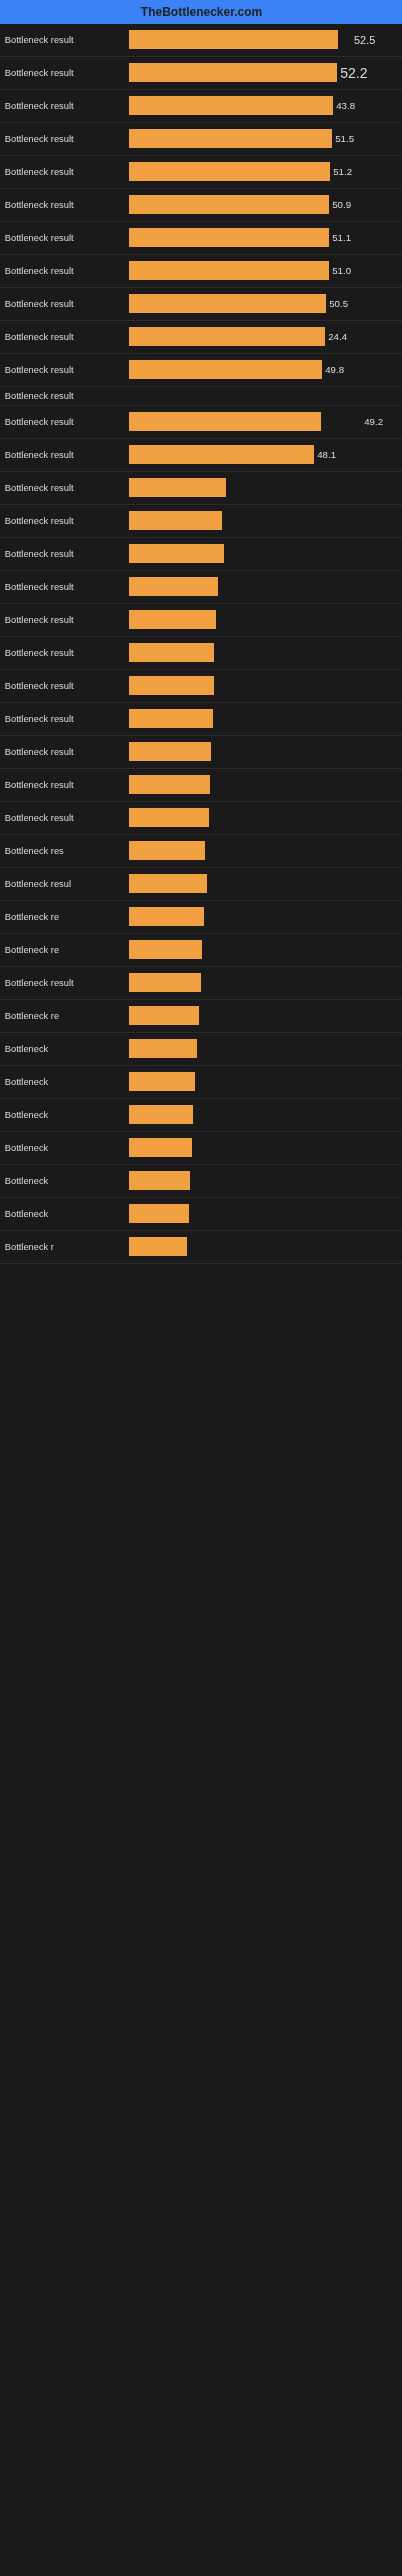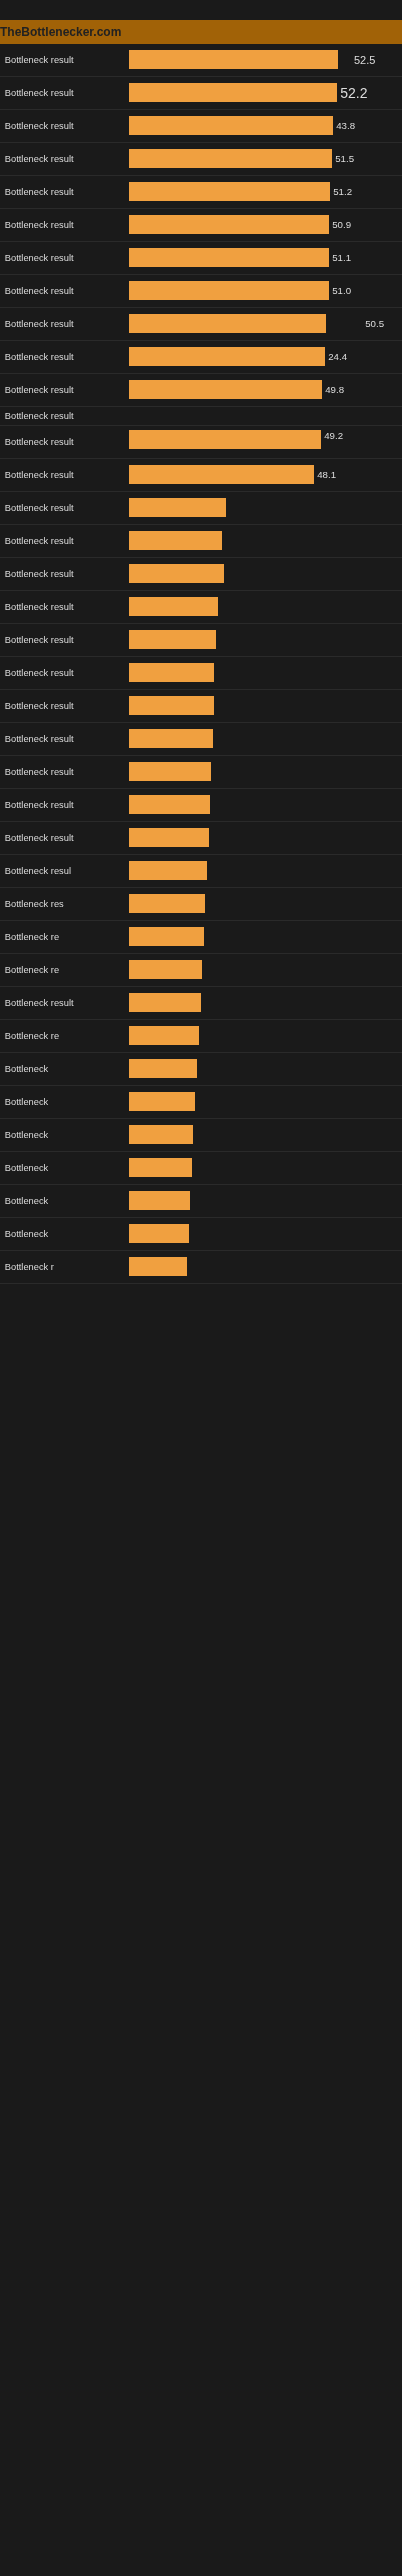--- a/index.html
+++ b/index.html
@@ -26,21 +26,21 @@
       width: 129px;
       min-width: 64px;
       padding-left: 4.8px;
       overflow: hidden;
       white-space: nowrap;
     }
   </style>
 </head>
 <body>
 
-<div style="text-align:left; background:#a16207; color:#222; font-size:12px; font-weight:bold; padding:4.8px 0 4.8px 0;margin-top:20px;">TheBottlenecker.com</div>
+<div style="text-align:center; background:#3b82f6; color:#222; font-size:12px; font-weight:bold; padding:4.8px 0 4.8px 0;">TheBottlenecker.com</div>
 
 <div id="bars-container">
 <div class="row" style="display: flex; align-items: center; padding: 4px 0px; border-bottom: 0.8px solid rgb(42, 42, 42);">
       <span class="label-col" style="color: rgb(221, 221, 221); font-size: 9.3px; width: 129px; min-width: 64px; padding-left: 4.8px; overflow: hidden; white-space: nowrap;">Bottleneck result</span>
       <div style="flex: 1 1 0%; display: flex; align-items: center; position: relative; height: 24px;">
         <div style="height: 19.3px; background-color: rgb(240, 160, 64); width: 209px; display: inline-block;"></div>
         <span style="color: rgb(221, 221, 221); font-size: 11px; margin-left: 16px; white-space: nowrap;">52.5</span>
       </div>
     </div>
     <div class="row" style="display: flex; align-items: center; padding: 4px 0px; border-bottom: 0.8px solid rgb(42, 42, 42);">
@@ -87,21 +87,21 @@
     </div>
     <div class="row" style="display: flex; align-items: center; padding: 4px 0px; border-bottom: 0.8px solid rgb(42, 42, 42);">
       <span class="label-col" style="color: rgb(221, 221, 221); font-size: 9.3px; width: 129px; min-width: 64px; padding-left: 4.8px; overflow: hidden; white-space: nowrap;">Bottleneck result</span>
       <div style="flex: 1 1 0%; display: flex; align-items: center; position: relative; height: 24px;">
         <div style="height: 19.3px; background-color: rgb(240, 160, 64); width: 200px; display: inline-block;"></div>
         <span style="color: rgb(221, 221, 221); font-size: 9.7px; margin-left: 3.2px; white-space: nowrap;">51.0</span>
       </div>
     </div>
     <div class="row" style="display: flex; align-items: center; padding: 4px 0px; border-bottom: 0.8px solid rgb(42, 42, 42);">
       <span class="label-col" style="color: rgb(221, 221, 221); font-size: 9.3px; width: 129px; min-width: 64px; padding-left: 4.8px; overflow: hidden; white-space: nowrap;">Bottleneck result</span>
-      <div style="flex: 1 1 0%; display: flex; align-items: center; position: relative; height: 24px; gap: 36px;">
+      <div style="flex: 1 1 0%; display: flex; align-items: center; position: relative; height: 24px;">
         <div style="height: 19.3px; background-color: rgb(240, 160, 64); width: 197px; display: inline-block;"></div>
         <span style="color: rgb(221, 221, 221); font-size: 9.7px; margin-left: 3.2px; white-space: nowrap;">50.5</span>
       </div>
     </div>
     <div class="row" style="display: flex; align-items: center; padding: 4px 0px; border-bottom: 0.8px solid rgb(42, 42, 42);">
       <span class="label-col" style="color: rgb(221, 221, 221); font-size: 9.3px; width: 129px; min-width: 64px; padding-left: 4.8px; overflow: hidden; white-space: nowrap;">Bottleneck result</span>
       <div style="flex: 1 1 0%; display: flex; align-items: center; position: relative; height: 24px;">
         <div style="height: 19.3px; background-color: rgb(240, 160, 64); width: 196px; display: inline-block;"></div>
         <span style="color: rgb(221, 221, 221); font-size: 9.7px; margin-left: 3.2px; white-space: nowrap;">24.4</span>
       </div>
@@ -111,21 +111,21 @@
       <div style="flex: 1 1 0%; display: flex; align-items: center; position: relative; height: 24px;">
         <div style="height: 19.3px; background-color: rgb(240, 160, 64); width: 193px; display: inline-block;"></div>
         <span style="color: rgb(221, 221, 221); font-size: 9.7px; margin-left: 3.2px; white-space: nowrap;">49.8</span>
       </div>
     </div>
     <div class="row" style="display: flex; align-items: center; padding: 4px 0px; border-bottom: 0.8px solid rgb(42, 42, 42);">
       <span class="label-col" style="color: rgb(221, 221, 221); font-size: 9.3px; width: 129px; min-width: 64px; padding-left: 4.8px; overflow: hidden; white-space: nowrap;">Bottleneck result</span>
     </div>
     <div class="row" style="display: flex; align-items: center; padding: 4px 0px; border-bottom: 0.8px solid rgb(42, 42, 42);">
       <span class="label-col" style="color: rgb(221, 221, 221); font-size: 9.3px; width: 129px; min-width: 64px; padding-left: 4.8px; overflow: hidden; white-space: nowrap;">Bottleneck result</span>
-      <div style="flex: 1 1 0%; display: flex; position: relative; height: 24px;">
+      <div style="flex: 1 1 0%; display: flex; align-items: center; position: relative; height: 24px; gap: 40px;">
         <div style="height: 19.3px; background-color: rgb(240, 160, 64); width: 192px; display: inline-block;"></div>
         <span style="color: rgb(221, 221, 221); font-size: 9.7px; margin-left: 3.2px; white-space: nowrap;">49.2</span>
       </div>
     </div>
     <div class="row" style="display: flex; align-items: center; padding: 4px 0px; border-bottom: 0.8px solid rgb(42, 42, 42);">
       <span class="label-col" style="color: rgb(221, 221, 221); font-size: 9.3px; width: 129px; min-width: 64px; padding-left: 4.8px; overflow: hidden; white-space: nowrap;">Bottleneck result</span>
       <div style="flex: 1 1 0%; display: flex; align-items: center; position: relative; height: 24px;">
         <div style="height: 19.3px; background-color: rgb(240, 160, 64); width: 185px; display: inline-block;"></div>
         <span style="color: rgb(221, 221, 221); font-size: 9.7px; margin-left: 3.2px; white-space: nowrap;">48.1</span>
       </div>
@@ -201,30 +201,30 @@
       </div>
     </div>
     <div class="row" style="display: flex; align-items: center; padding: 4px 0px; border-bottom: 0.8px solid rgb(42, 42, 42);">
       <span class="label-col" style="color: rgb(221, 221, 221); font-size: 9.3px; width: 129px; min-width: 64px; padding-left: 4.8px; overflow: hidden; white-space: nowrap;">Bottleneck result</span>
       <div style="flex: 1 1 0%; display: flex; align-items: center; position: relative; height: 24px;">
         <div style="height: 19.3px; background-color: rgb(240, 160, 64); width: 80px; display: inline-block;"></div>
         <span style="color: rgb(221, 221, 221); font-size: 9.7px; margin-left: 3.2px; white-space: nowrap;"></span>
       </div>
     </div>
     <div class="row" style="display: flex; align-items: center; padding: 4px 0px; border-bottom: 0.8px solid rgb(42, 42, 42);">
+      <span class="label-col" style="color: rgb(221, 221, 221); font-size: 9.3px; width: 129px; min-width: 64px; padding-left: 4.8px; overflow: hidden; white-space: nowrap;">Bottleneck res</span>
+      <div style="flex: 1 1 0%; display: flex; align-items: center; position: relative; height: 24px;">
+        <div style="height: 19.3px; background-color: rgb(240, 160, 64); width: 76px; display: inline-block;"></div>
+        <span style="color: rgb(221, 221, 221); font-size: 9.7px; margin-left: 3.2px; white-space: nowrap;"></span>
+      </div>
+    </div>
+    <div class="row" style="display: flex; align-items: center; padding: 4px 0px; border-bottom: 0.8px solid rgb(42, 42, 42);">
       <span class="label-col" style="color: rgb(221, 221, 221); font-size: 9.3px; width: 129px; min-width: 64px; padding-left: 4.8px; overflow: hidden; white-space: nowrap;">Bottleneck resul</span>
       <div style="flex: 1 1 0%; display: flex; align-items: center; position: relative; height: 24px;">
         <div style="height: 19.3px; background-color: rgb(240, 160, 64); width: 78px; display: inline-block;"></div>
-        <span style="color: rgb(221, 221, 221); font-size: 9.7px; margin-left: 3.2px; white-space: nowrap;"></span>
-      </div>
-    </div>
-    <div class="row" style="display: flex; align-items: center; padding: 4px 0px; border-bottom: 0.8px solid rgb(42, 42, 42);">
-      <span class="label-col" style="color: rgb(221, 221, 221); font-size: 9.3px; width: 129px; min-width: 64px; padding-left: 4.8px; overflow: hidden; white-space: nowrap;">Bottleneck res</span>
-      <div style="flex: 1 1 0%; display: flex; align-items: center; position: relative; height: 24px;">
-        <div style="height: 19.3px; background-color: rgb(240, 160, 64); width: 76px; display: inline-block;"></div>
         <span style="color: rgb(221, 221, 221); font-size: 9.7px; margin-left: 3.2px; white-space: nowrap;"></span>
       </div>
     </div>
     <div class="row" style="display: flex; align-items: center; padding: 4px 0px; border-bottom: 0.8px solid rgb(42, 42, 42);">
       <span class="label-col" style="color: rgb(221, 221, 221); font-size: 9.3px; width: 129px; min-width: 64px; padding-left: 4.8px; overflow: hidden; white-space: nowrap;">Bottleneck re</span>
       <div style="flex: 1 1 0%; display: flex; align-items: center; position: relative; height: 24px;">
         <div style="height: 19.3px; background-color: rgb(240, 160, 64); width: 75px; display: inline-block;"></div>
         <span style="color: rgb(221, 221, 221); font-size: 9.7px; margin-left: 3.2px; white-space: nowrap;"></span>
       </div>
     </div>

